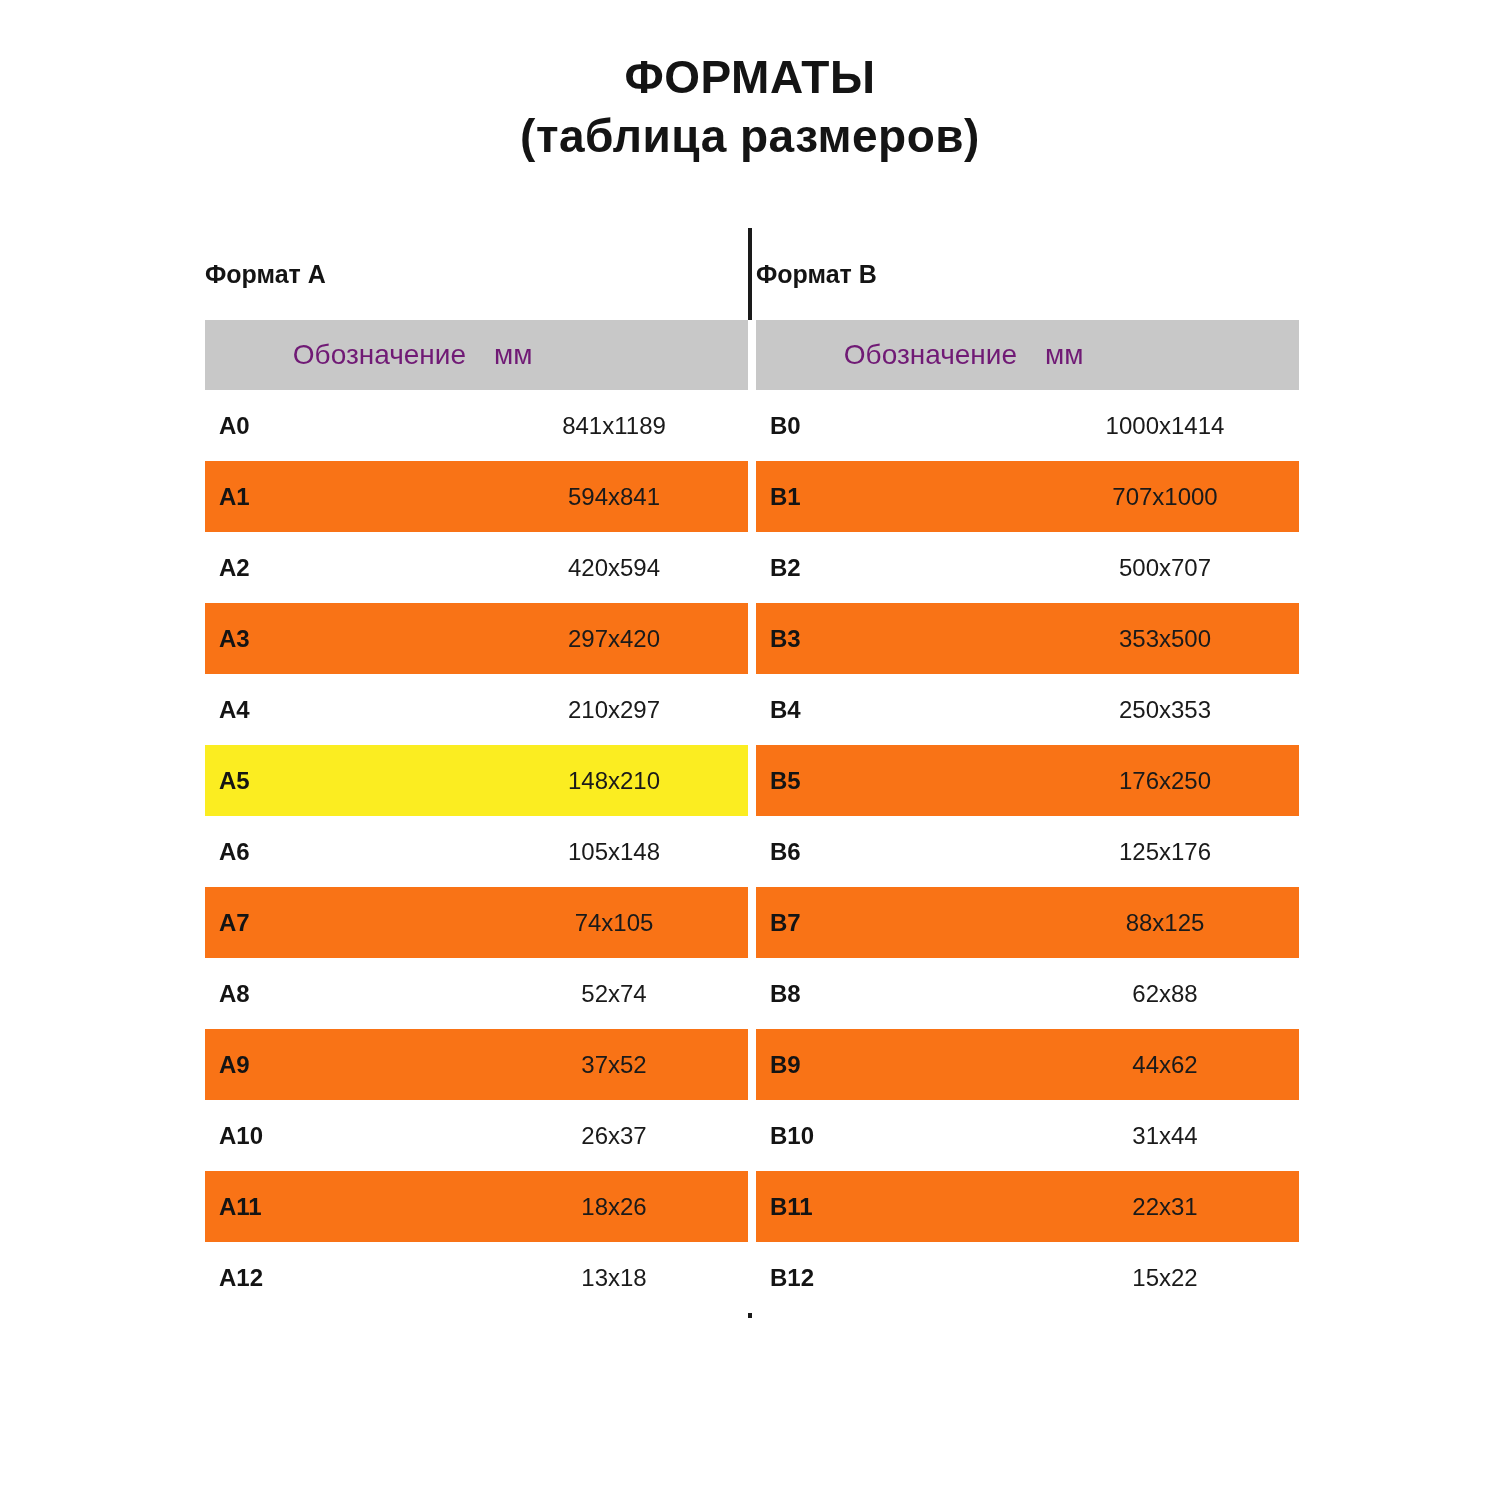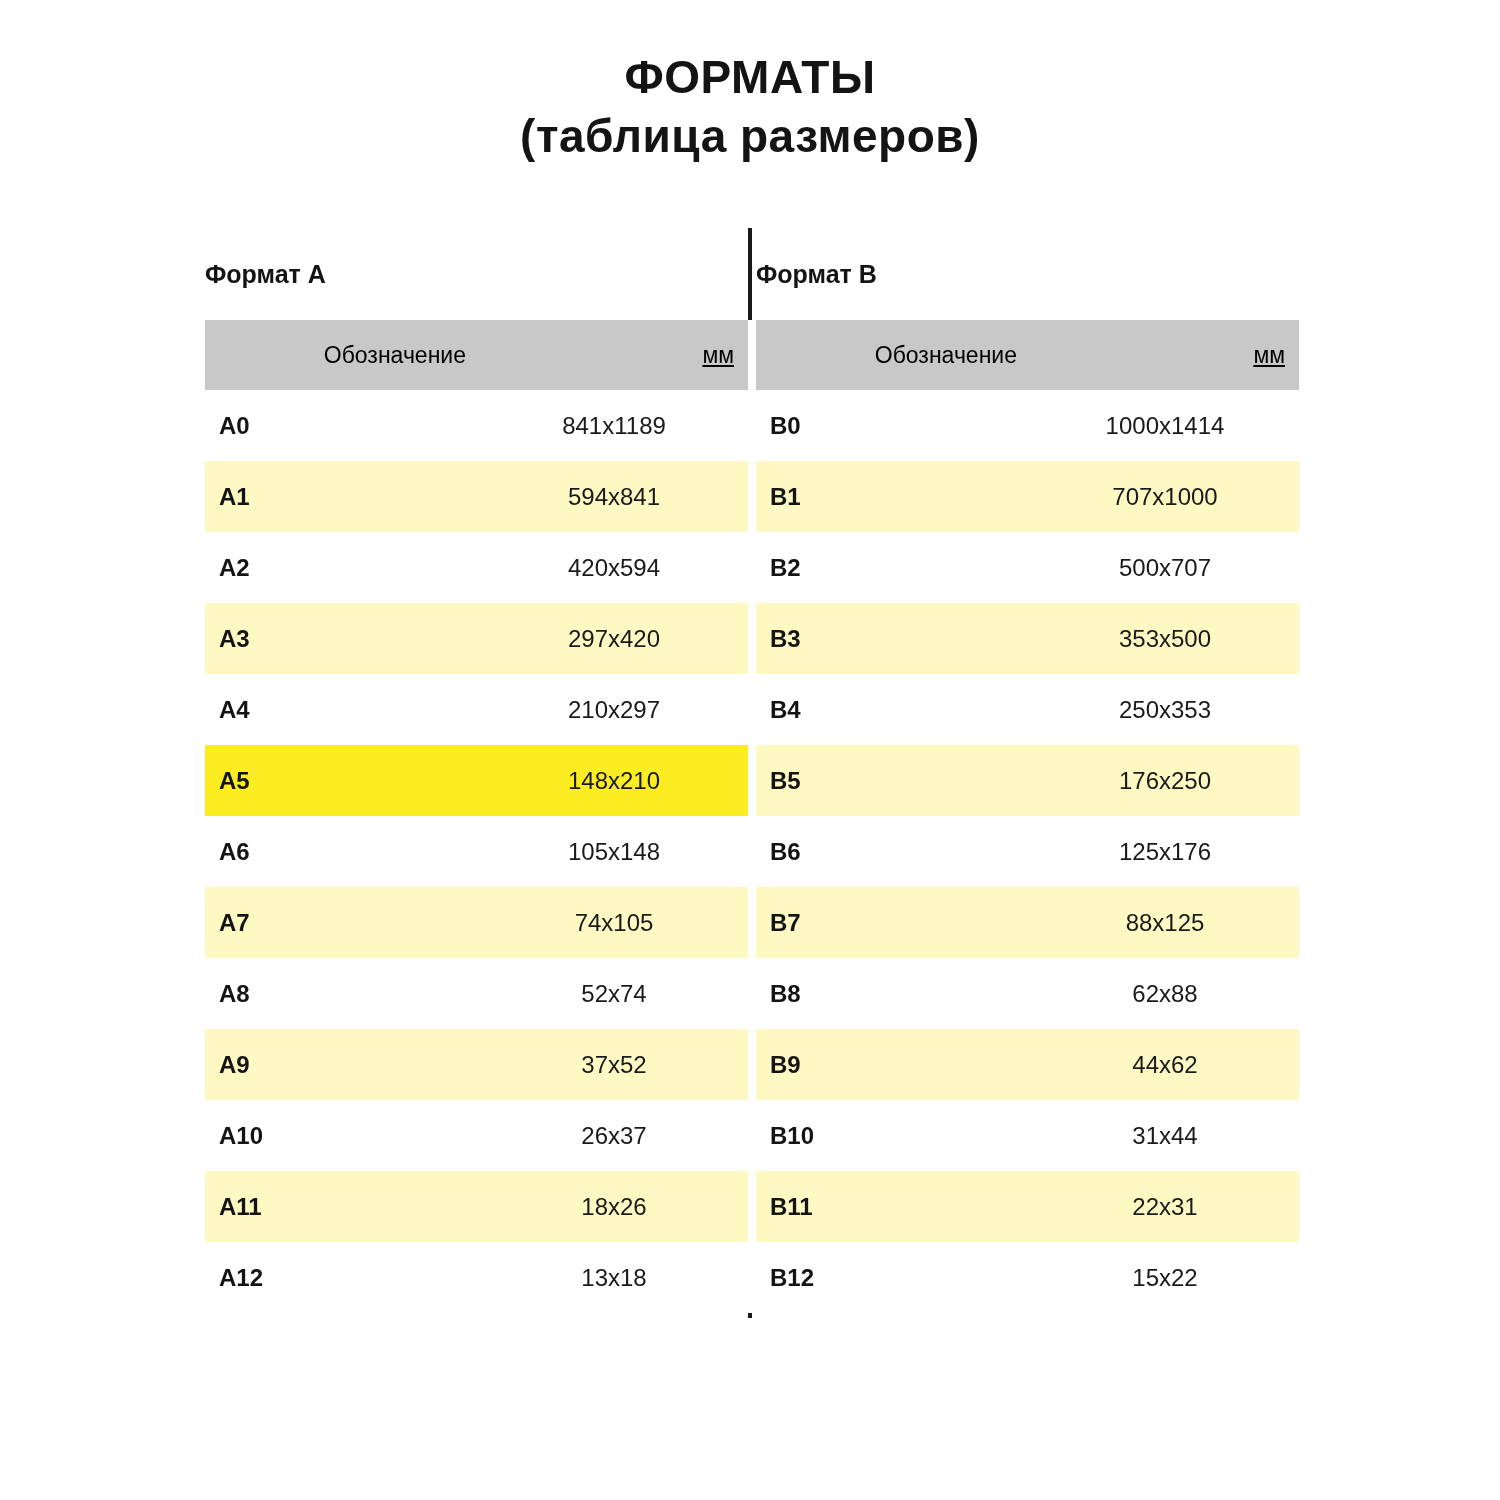--- a/index.html
+++ b/index.html
@@ -74,43 +74,43 @@
     height: 71px;
     padding: 0 14px;
     font-size: 24px;
     vertical-align: middle;
     border: 0;
   }
 
   table.fmt thead th {
     background: #c8c8c8;
     font-weight: normal;
-    color: #000000;
-    font-size: 23px;
+    color: #701a75;
+    font-size: 28px;
     height: 70px;
   }
   table.fmt thead th.code { text-align: right; }
-  table.fmt thead th.mm   { text-align: right; text-decoration: underline; }
+  table.fmt thead th.mm   { text-align: left; }
   table.fmt thead th.gap  { background: #ffffff; padding: 0; }
 
   table.fmt td.code {
     text-align: left;
     font-weight: bold;
     color: #141414;
   }
   table.fmt td.mm {
     text-align: center;
     color: #1a1a1a;
   }
   table.fmt td.gap {
     background: #ffffff !important;
     padding: 0;
   }
 
-  tr.shaded td.code, tr.shaded td.mm { background: #fef9c3; }
+  tr.shaded td.code, tr.shaded td.mm { background: #f97316; }
   tr.plain  td.code, tr.plain  td.mm { background: #ffffff; }
 
   tr.highlight td.code.side-a, tr.highlight td.mm.side-a { background: #fbed21; }
 
   .vline {
     position: absolute;
     left: 748px;
     top: 228px;
     width: 4px;
     height: 1090px;

